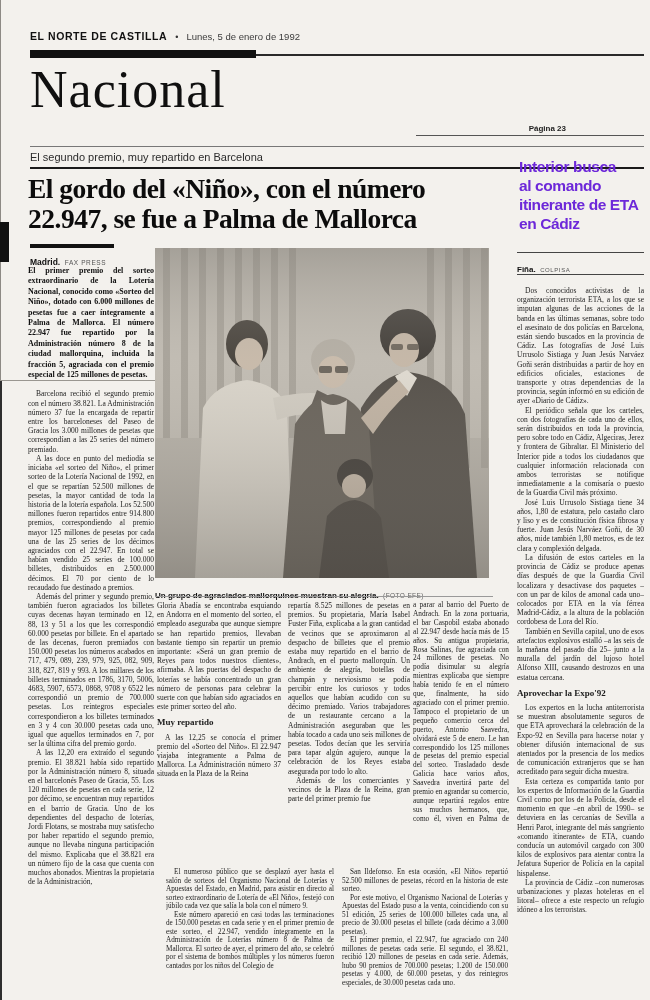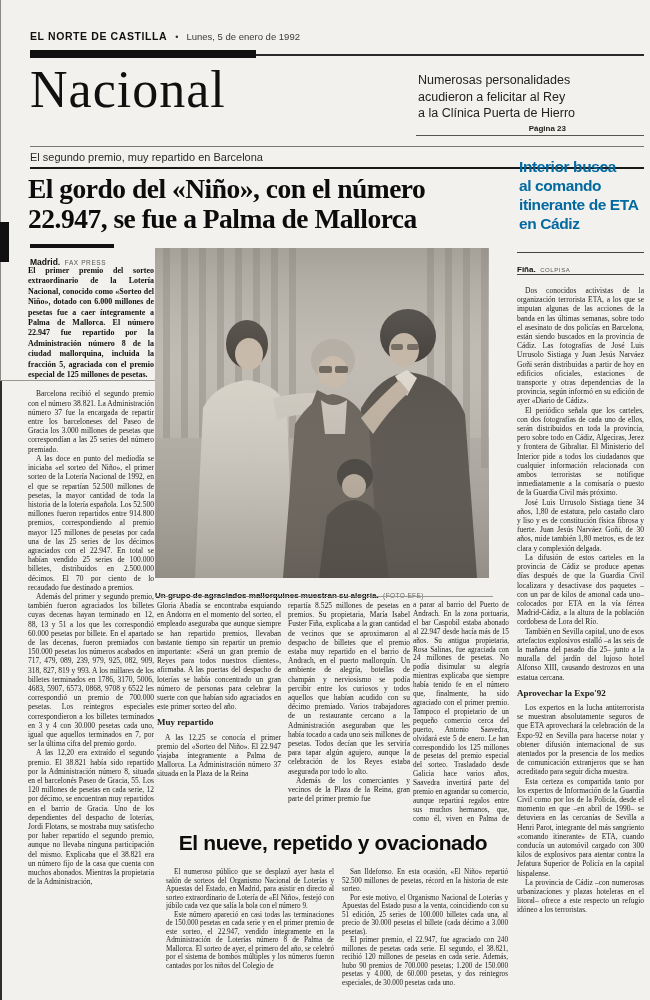--- a/index.html
+++ b/index.html
@@ -71,44 +71,41 @@
     font-family:"Liberation Sans", sans-serif; font-weight:bold; font-size:21px;
     letter-spacing:-.4px; color:#0d0d0d; }
   .boxcol { font-size:7.2px; line-height:8.5px; }
   .boxcol1 { left:166px; top:868px; width:168px; height:124px; }
   .boxcol2 { left:342px; top:868px; width:166px; height:124px; }
 
   
   .vsep-sidebar { left:510px; top:150px; width:1.5px; height:842px; background:#2e2e2e; }
   .sb-headline { left:519px; top:157px; width:126px; font-family:"Liberation Sans", sans-serif;
     font-weight:bold; font-size:15.5px; line-height:19px; letter-spacing:-.4px;
-    color:#0369a1; white-space:pre-line; }
+    color:#6d28d9; white-space:pre-line; }
   .sb-rule1 { left:517px; top:252px; width:127px; height:1px; background:#444; }
   .sb-byline { left:517px; top:258px; font-family:"Liberation Sans", sans-serif; }
   .sb-byline .city { font-size:8px; font-weight:bold; color:#111; }
   .sb-byline .agency { font-size:6px; letter-spacing:.6px; color:#555; }
   .sb-rule2 { left:517px; top:274px; width:127px; height:1px; background:#444; }
   .sb-body { left:517px; top:286px; width:127px; height:704px; }
 </style>
 </head>
 <body>
 
 <div id="page">
 
   <div class="abs masthead">
     <span class="paper-name">EL NORTE DE CASTILLA</span>
     <span class="masthead-bullet">•</span>
     <span class="issue-date">Lunes, 5 de enero de 1992</span>
   </div>
   <div class="bar-thick abs"></div>
   <div class="rule-top-ext abs"></div>
   <div class="section-title abs">Nacional</div>
-  <div class="promo abs">Numerosas personalidades
-acudieron a felicitar al Rey
-a la Clínica Puerta de Hierro</div>
   <div class="promo-page abs">Página 23</div>
   <div class="rule-promo abs"></div>
 
   <div class="rule-kicker-top abs"></div>
   <div class="kicker abs">El segundo premio, muy repartido en Barcelona</div>
   <div class="rule-kicker-bottom abs"></div>
   <h1 class="main-headline abs">El gordo del «Niño», con el número
 22.947, se fue a Palma de Mallorca</h1>
 
   <div class="byline-bar abs"></div>
@@ -208,21 +205,20 @@
 
   <div class="bodycol col4">
     <p class="noindent">a parar al barrio del Puerto de Andrach. En la zona portuaria, el bar Caspobil estaba abonado al 22.947 desde hacía más de 15 años. Su antigua propietaria, Rosa Salinas, fue agraciada con 24 millones de pesetas. No podía disimular su alegría mientras explicaba que siempre había tenido fe en el número que, finalmente, ha sido agraciado con el primer premio. Tampoco el propietario de un pequeño comercio cerca del puerto, Antonio Saavedra, olvidará este 5 de enero. Le han correspondido los 125 millones de pesetas del premio especial del sorteo. Trasladado desde Galicia hace varios años, Saavedra invertirá parte del premio en agrandar su comercio, aunque repartirá regalos entre sus muchos hermanos, que, como él, viven en Palma de Mallorca.</p>
   </div>
 
   <div class="vsep-col1a"></div>
   <div class="box-left-bar"></div>
   <div class="vsep-col1b"></div>
   <div class="rule-box-top"></div>
 
-  <h2 class="box-title abs">El nueve, repetido y ovacionado</h2>
   <div class="bodycol boxcol boxcol1">
     <p>El numeroso público que se desplazó ayer hasta el salón de sorteos del Organismo Nacional de Loterías y Apuestas del Estado, en Madrid, para asistir en directo al sorteo extraordinario de Lotería de «El Niño», festejó con júbilo cada vez que salía la bola con el número 9.</p>
     <p>Este número apareció en casi todas las terminaciones de 150.000 pesetas en cada serie y en el primer premio de este sorteo, el 22.947, vendido íntegramente en la Administración de Loterías número 8 de Palma de Mallorca. El sorteo de ayer, el primero del año, se celebró por el sistema de bombos múltiples y los números fueron cantados por los niños del Colegio de</p>
   </div>
   <div class="bodycol boxcol boxcol2">
     <p>San Ildefonso. En esta ocasión, «El Niño» repartió 52.500 millones de pesetas, récord en la historia de este sorteo.</p>
     <p>Por este motivo, el Organismo Nacional de Loterías y Apuestas del Estado puso a la venta, coincidiendo con su 51 edición, 25 series de 100.000 billetes cada una, al precio de 30.000 pesetas el billete (cada décimo a 3.000 pesetas).</p>
     <p>El primer premio, el 22.947, fue agraciado con 240 millones de pesetas cada serie. El segundo, el 38.821, recibió 120 millones de pesetas en cada serie. Además, hubo 90 premios de 700.000 pesetas; 1.200 de 150.000 pesetas y 4.000, de 60.000 pesetas, y dos reintegros especiales, de 30.000 pesetas cada uno.</p>
   </div>
 

